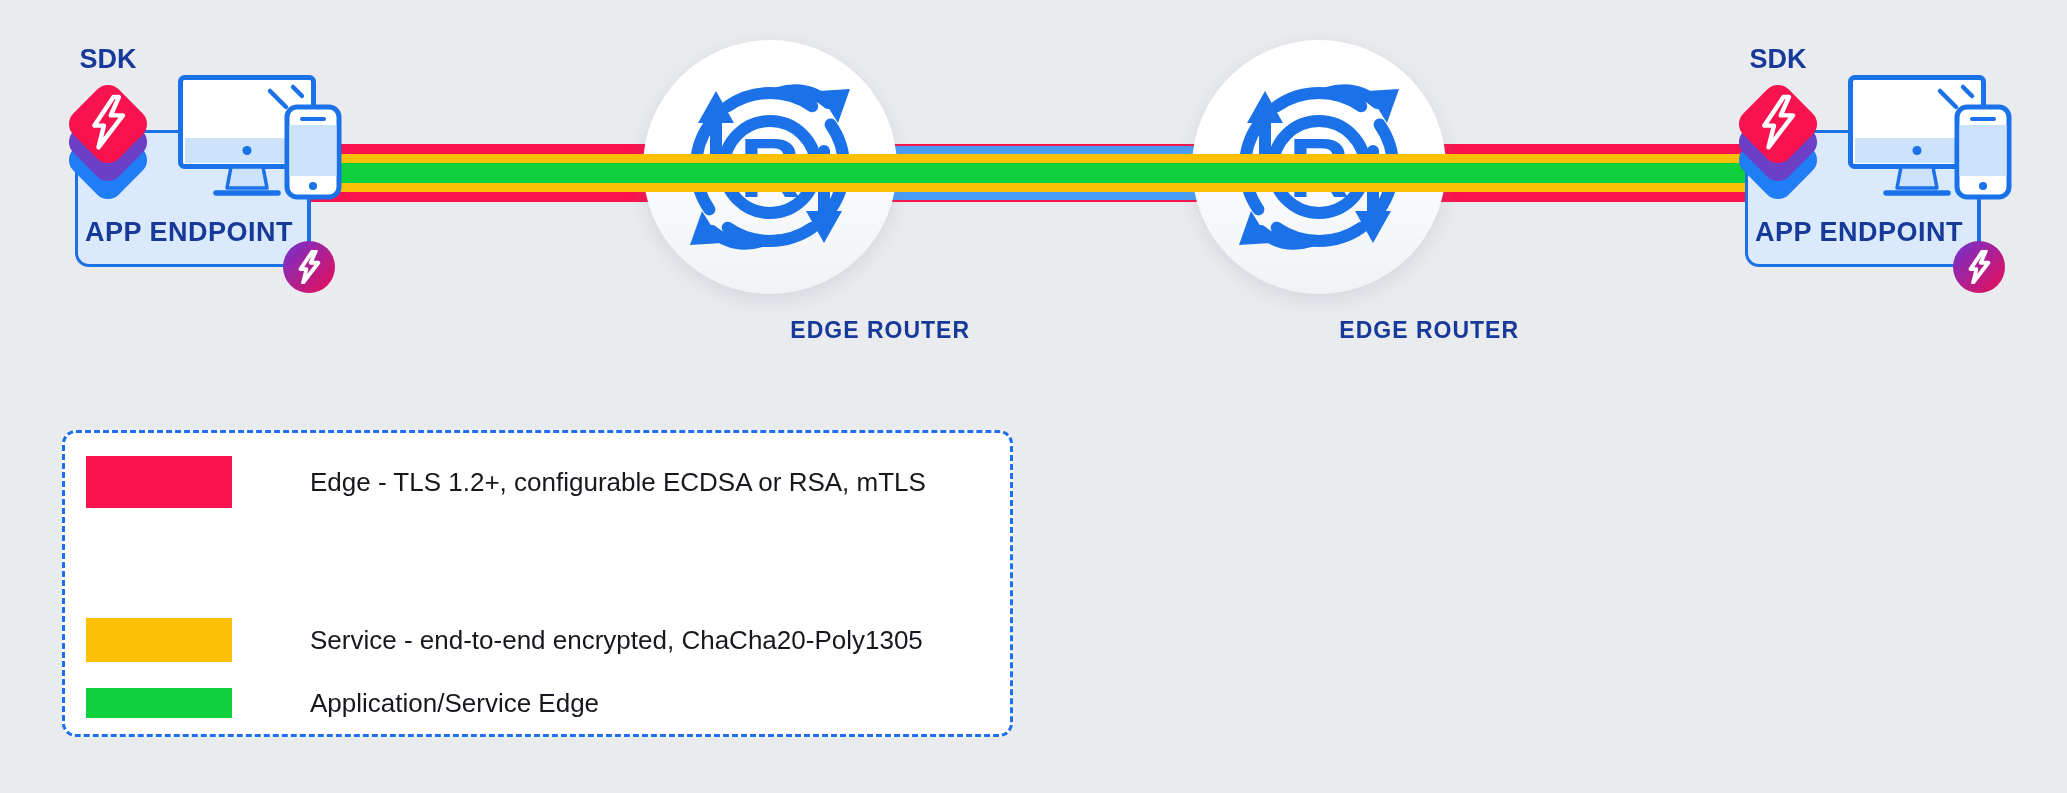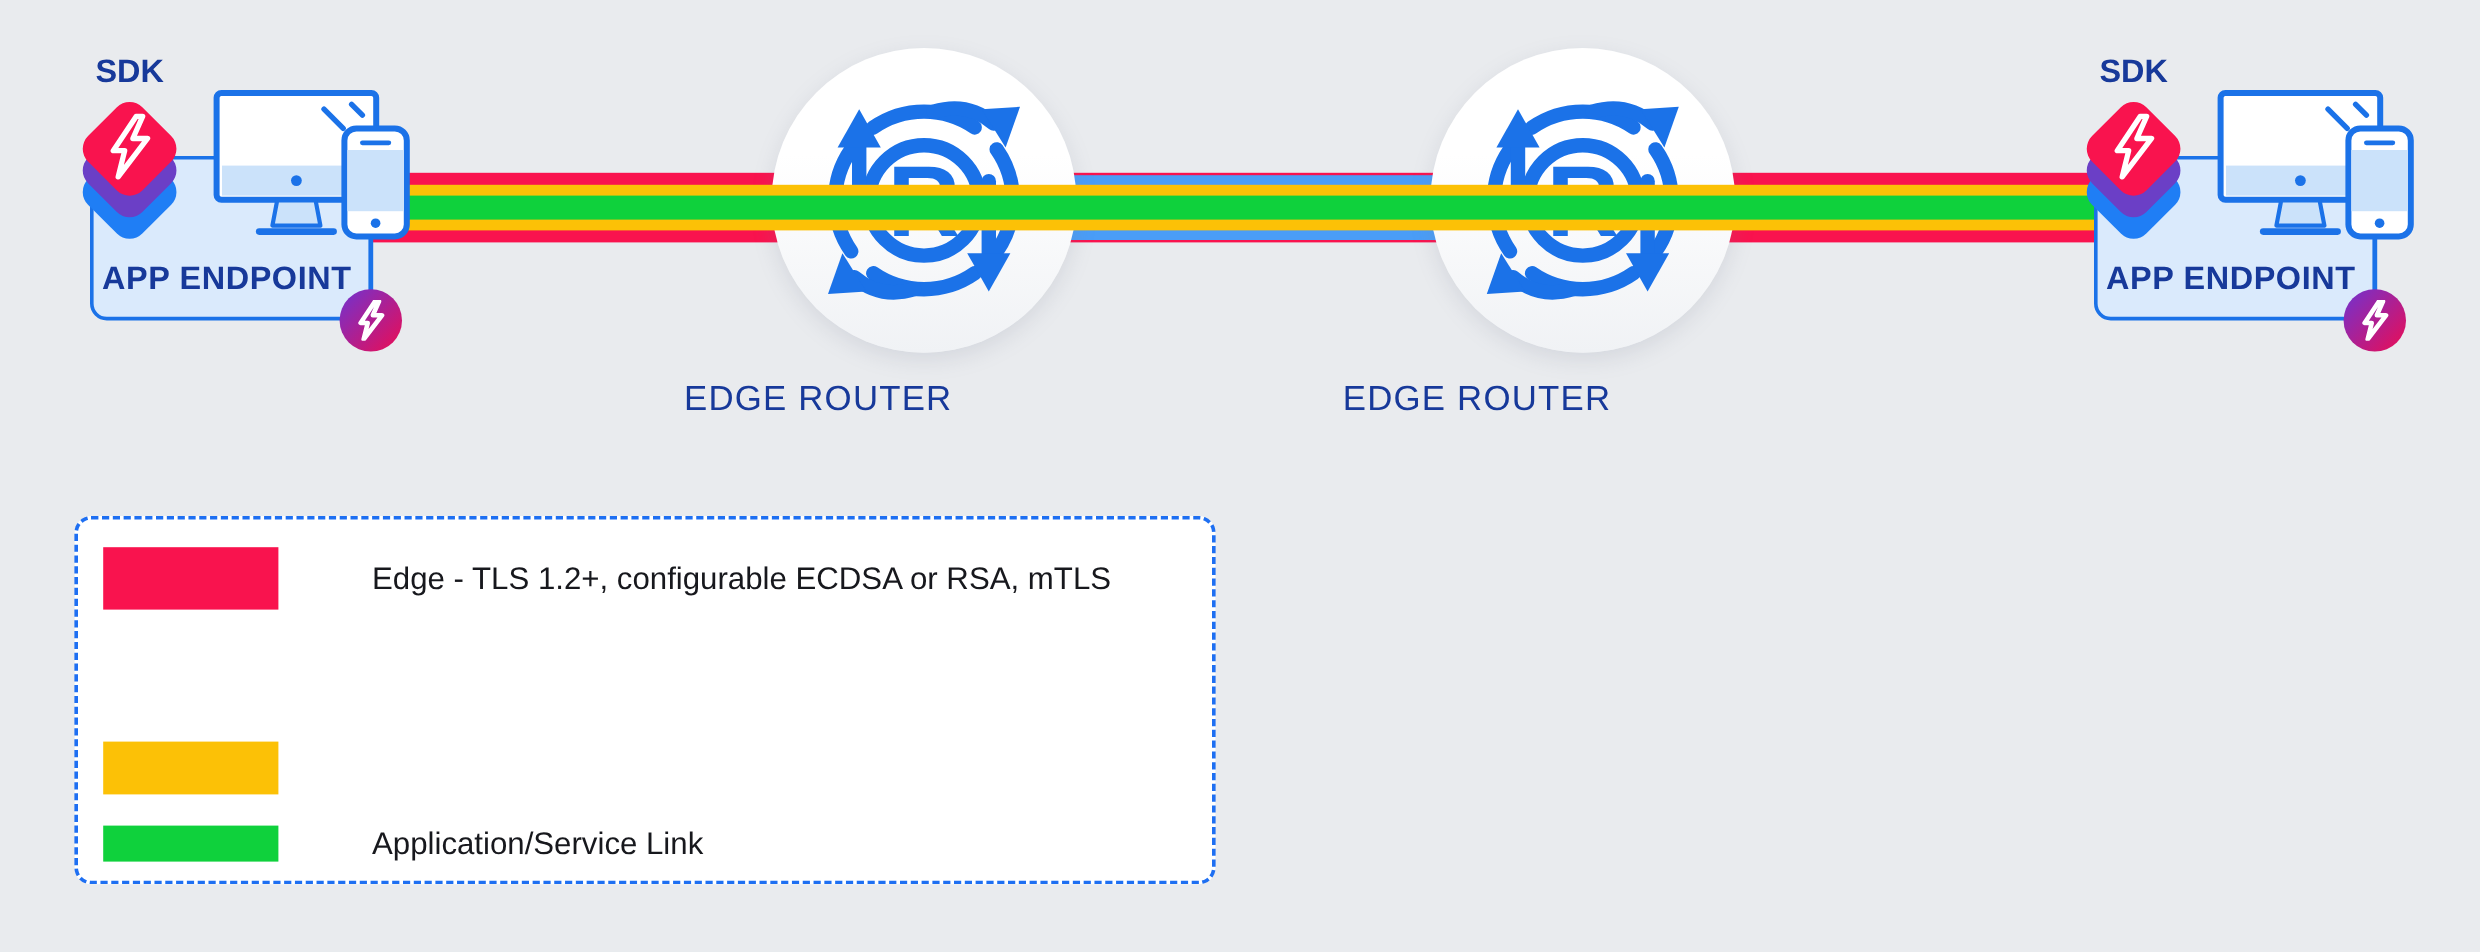--- a/index.html
+++ b/index.html
@@ -12,22 +12,22 @@
   .band-link{top:146px;height:54px;left:800px;width:600px;background:var(--link);z-index:2;}
   .band-service{top:154px;height:38px;background:var(--service);z-index:4;}
   .band-data{top:163px;height:20px;background:var(--appdata);z-index:5;}
 
   
   .router{position:absolute;top:40px;width:254px;height:254px;border-radius:50%;
           background:linear-gradient(180deg,var(--circletop) 35%,var(--circlebottom) 100%);
           box-shadow:0 6px 18px rgba(120,130,150,.18);z-index:3;}
   .router-1{left:643px;} .router-2{left:1192px;}
   .router svg{position:absolute;left:27px;top:27px;}
-  .router-label{position:absolute;top:317px;width:400px;text-align:left;z-index:6;
-          font-size:29px;font-weight:400;letter-spacing:1px;color:var(--navy);}
+  .router-label{position:absolute;top:317px;width:400px;text-align:right;z-index:6;
+          font-size:23px;font-weight:700;letter-spacing:1px;color:var(--navy);}
   .router-label-1{left:570px;} .router-label-2{left:1119px;}
   .router-letter-text{font-family:"Liberation Sans",sans-serif;font-size:84px;font-weight:bold;
           fill:var(--iconblue);}
 
   
   .endpoint{position:absolute;left:0;top:0;width:400px;height:310px;z-index:10;padding-left:16px;}
   .endpoint-right{left:1670px;}
   .ep-box{position:absolute;left:75px;top:130px;width:229px;height:131px;
           background:var(--boxfill);border:3px solid var(--iconblue);border-radius:14px;}
   .ep-box-label{position:absolute;left:85px;top:217px;width:215px;
@@ -194,20 +194,21 @@
     <div class="ep-box-label">APP ENDPOINT</div>
   </div>
 
   <div class="legend">
     <div class="lg-row lg-row-0">
       <div class="lg-sw sw-edge"></div>
       <div class="lg-label">Edge - TLS 1.2+, configurable ECDSA or RSA, mTLS</div>
     </div>
     <div class="lg-row lg-row-2">
       <div class="lg-sw sw-service"></div>
+      <div class="lg-label">Service - end-to-end encrypted, ChaCha20-Poly1305</div>
     </div>
     <div class="lg-row lg-row-3">
       <div class="lg-sw sw-appdata"></div>
-      <div class="lg-label">Application/Service Link</div>
+      <div class="lg-label">Application/Service Edge</div>
     </div>
   </div>
 
 </div>
 
 </body></html>

